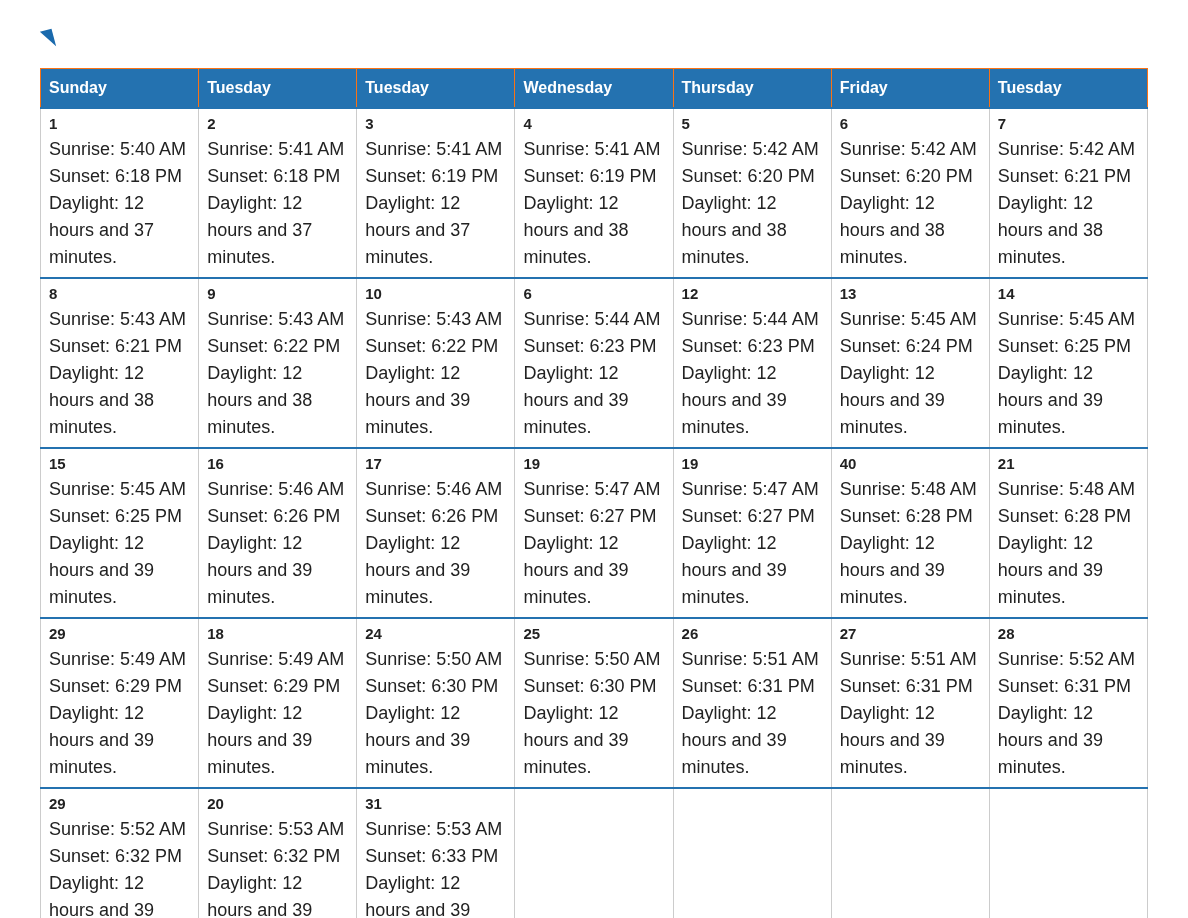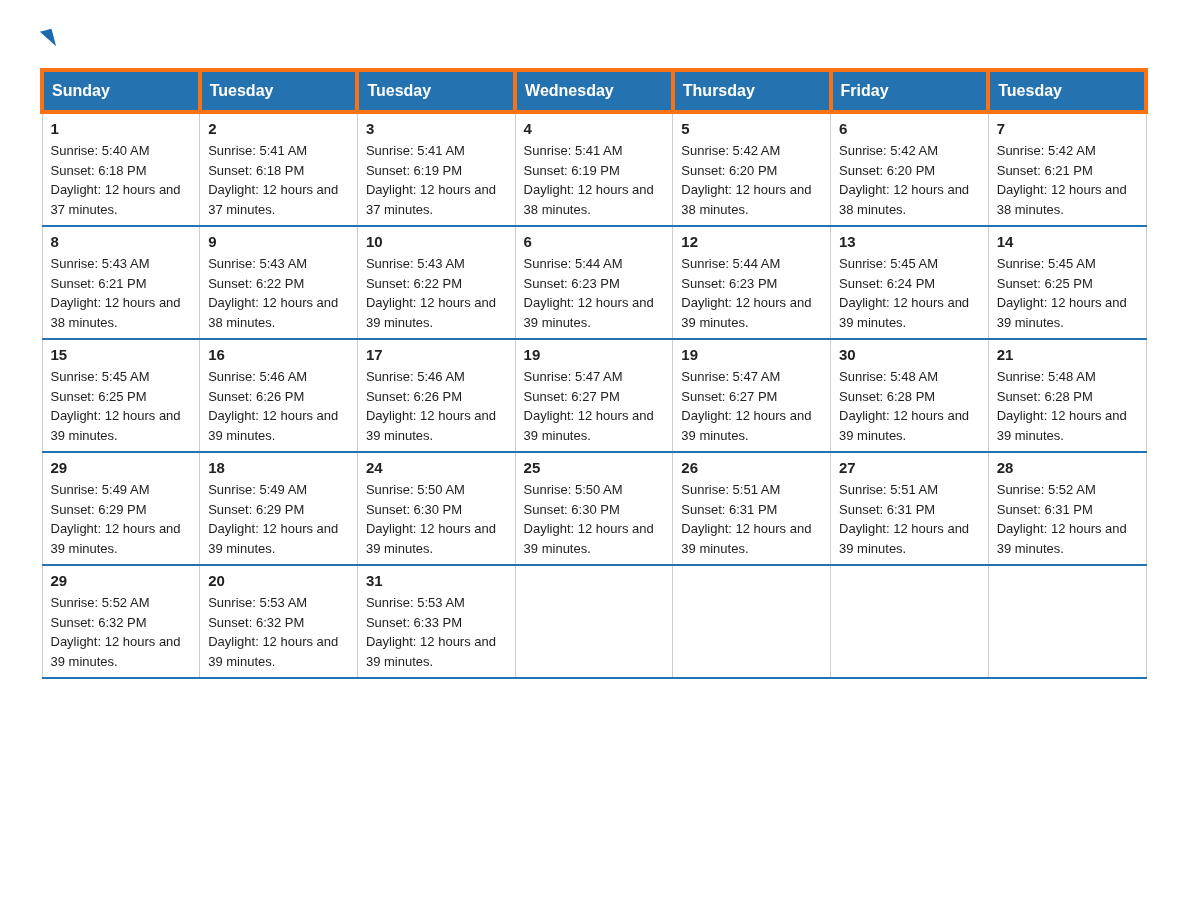--- a/index.html
+++ b/index.html
@@ -63,42 +63,42 @@
       border-collapse: collapse;
       border: 1px solid #aaa;
     }
     .calendar th {
       background-color: #2472b0;
       color: #fff;
       font-size: 16px;
       font-weight: bold;
       padding: 10px 8px;
       text-align: left;
-      border: 4px solid #f97316;
+      border: 1px solid #f97316;
     }
     .calendar td {
       vertical-align: top;
       padding: 6px 8px;
       border: 1px solid #ccc;
       width: 14.28%;
       font-size: 13px;
       color: #222;
       min-height: 100px;
     }
     .calendar tr {
       border-bottom: 2px solid #2472b0;
     }
     .day-number {
       font-size: 15px;
       font-weight: bold;
       margin-bottom: 4px;
     }
     .day-info {
       line-height: 1.5;
-      font-size: 13px;
+      font-size: 18px;
     }
     .empty-cell {
       background: #fff;
     }
   </style>
 </head>
 <body>
 
 <div class="header">
   <div class="logo">
@@ -202,21 +202,21 @@
         </td>
         <td>
           <div class="day-number">19</div>
         <div class="day-info">Sunrise: 5:47 AM<br>Sunset: 6:27 PM<br>Daylight: 12 hours and 39 minutes.</div>
         </td>
         <td>
           <div class="day-number">19</div>
         <div class="day-info">Sunrise: 5:47 AM<br>Sunset: 6:27 PM<br>Daylight: 12 hours and 39 minutes.</div>
         </td>
         <td>
-          <div class="day-number">30</div>
+          <div class="day-number">40</div>
         <div class="day-info">Sunrise: 5:48 AM<br>Sunset: 6:28 PM<br>Daylight: 12 hours and 39 minutes.</div>
         </td>
         <td>
           <div class="day-number">21</div>
         <div class="day-info">Sunrise: 5:48 AM<br>Sunset: 6:28 PM<br>Daylight: 12 hours and 39 minutes.</div>
         </td>
       </tr>
       <tr>
         <td>
           <div class="day-number">29</div>

